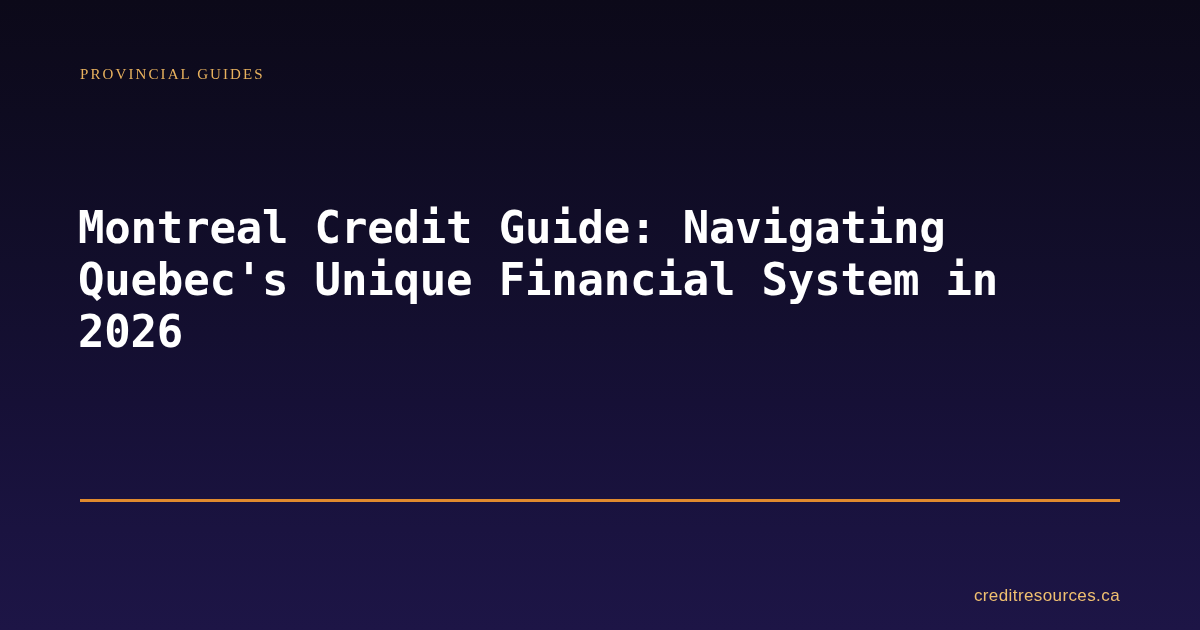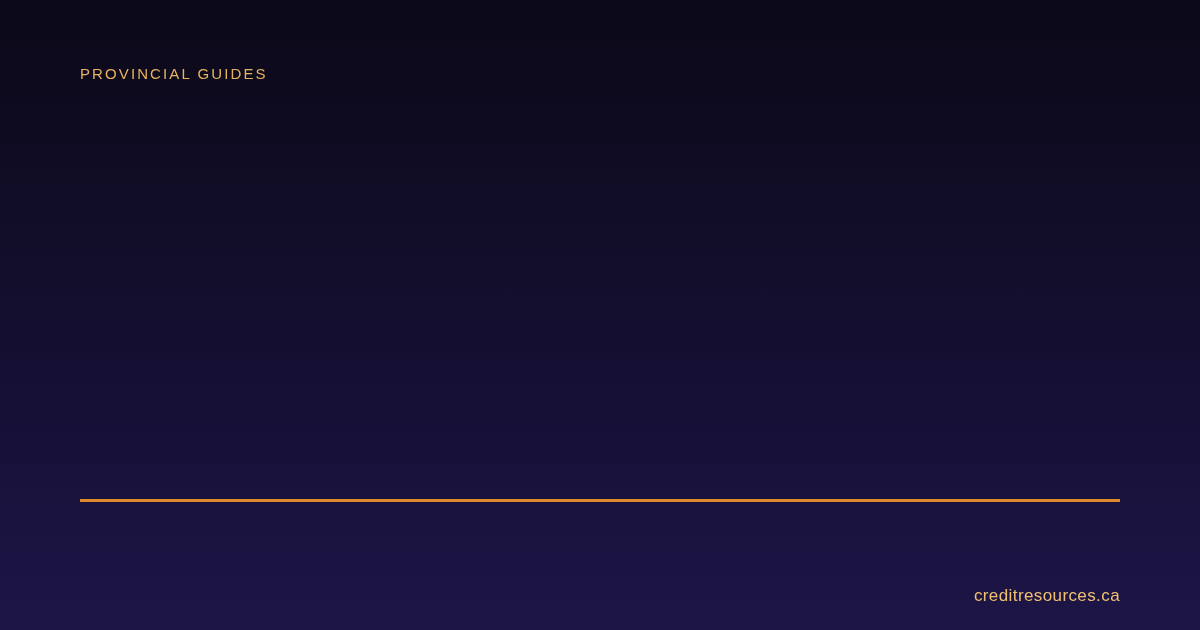--- a/index.html
+++ b/index.html
@@ -34,21 +34,21 @@
     left: 80px;
     top: 0;
     width: 1040px;
     height: 630px;
   }
 
   .eyebrow {
     position: absolute;
     left: 0;
     top: 64px;
-    font-family: Liberation Sans, sans-serif;
+    font-family: Liberation Serif, serif;
     font-size: 15px;
     font-weight: 400;
     letter-spacing: 2.1px;
     line-height: 20px;
     color: #e9b25e;
     white-space: nowrap;
   }
 
   .title {
     position: absolute;
@@ -91,20 +91,21 @@
 </style>
 </head>
 <body>
 
 <div class="card">
 
   <div class="content">
 
     <div class="eyebrow">PROVINCIAL GUIDES</div>
 
+    <h1 class="title">Montreal Credit Guide: Navigating Quebec's Unique Financial System in 2026</h1>
 
     <div class="divider"></div>
 
     <div class="footer">creditresources.ca</div>
 
   </div>
 
 </div>
 
 </body></html>

